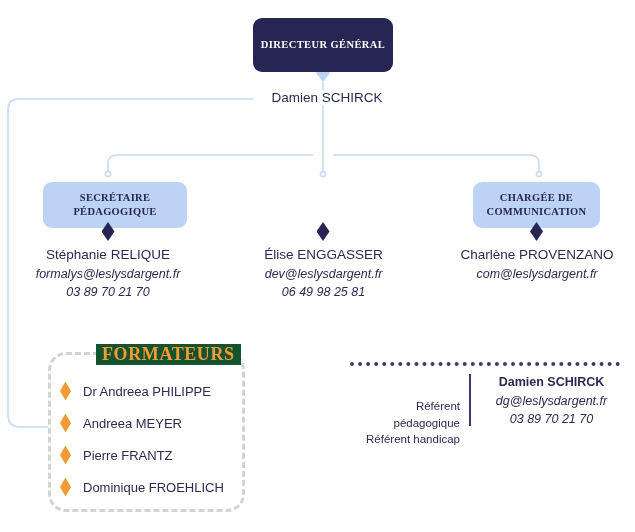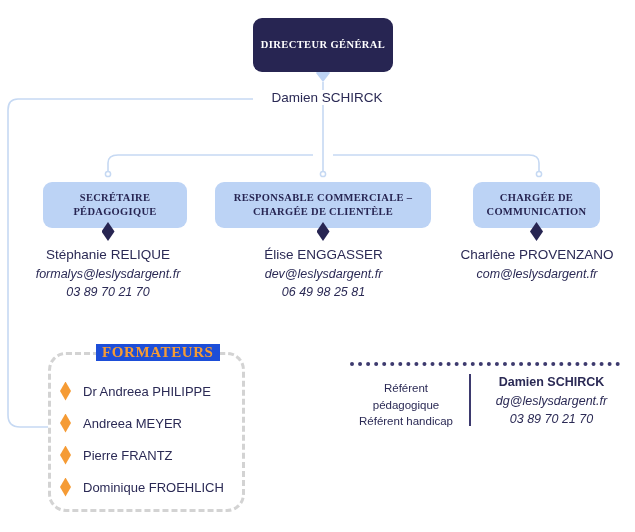--- a/index.html
+++ b/index.html
@@ -151,24 +151,24 @@
     box-sizing: border-box;
     z-index: 3;
     background: transparent;
   }
   .trainers-title {
     position: absolute;
     left: 96px;
     top: 344px;
     font-family: "Liberation Serif", serif;
     font-weight: bold;
-    font-size: 15px;
+    font-size: 18px;
     letter-spacing: 0.6px;
     color: #f59b35;
-    background: #1d4ed8;
+    background: #14532d;
     padding: 0 6px;
     z-index: 6;
   }
   .trainer-list {
     position: absolute;
     left: 60px;
     top: 375px;
     width: 190px;
     z-index: 6;
   }
@@ -197,23 +197,23 @@
     left: 350px;
     top: 362px;
     width: 270px;
     height: 0;
     border-top: 4px dotted #3d3a6e;
     z-index: 3;
   }
   .ref-left {
     position: absolute;
     left: 352px;
-    top: 380px;
+    top: 398px;
     width: 108px;
-    text-align: center;
+    text-align: right;
     z-index: 4;
   }
   .ref-left div {
     font-size: 11.5px;
     color: #2b2a55;
     line-height: 1.45;
   }
   .ref-divider {
     position: absolute;
     left: 469px;
@@ -274,23 +274,20 @@
   <div class="role-box rb-0">
     <span class="rtitle">SECRÉTAIRE PÉDAGOGIQUE</span>
   </div>
   <div class="dark-diamond dd-0"></div>
   <div class="person p-0">
     <div class="pname">Stéphanie RELIQUE</div>
     <div class="pmail">formalys@leslysdargent.fr</div>
     <div class="pphone">03 89 70 21 70</div>
   </div>
 
-  <div class="role-box rb-1">
-    <span class="rtitle">RESPONSABLE COMMERCIALE – CHARGÉE DE CLIENTÈLE</span>
-  </div>
   <div class="dark-diamond dd-1"></div>
   <div class="person p-1">
     <div class="pname">Élise ENGGASSER</div>
     <div class="pmail">dev@leslysdargent.fr</div>
     <div class="pphone">06 49 98 25 81</div>
   </div>
 
   <div class="role-box rb-2">
     <span class="rtitle">CHARGÉE DE COMMUNICATION</span>
   </div>

